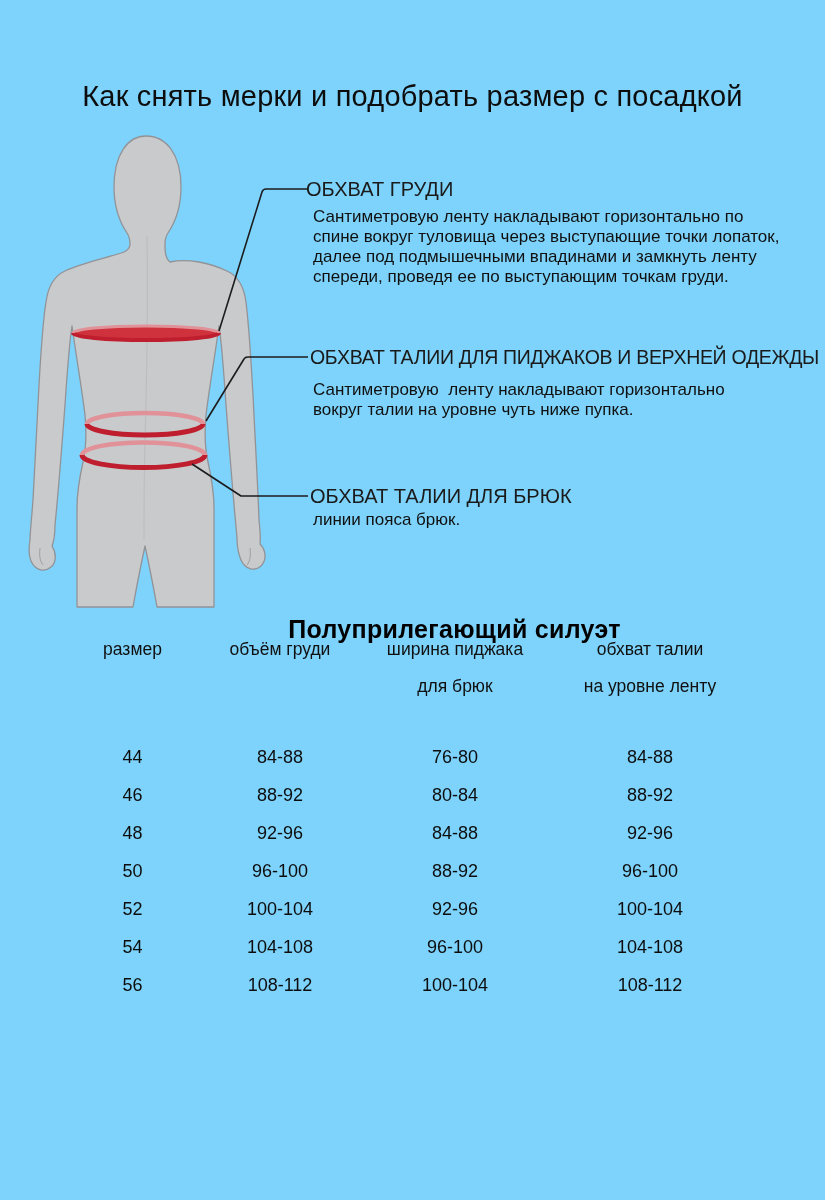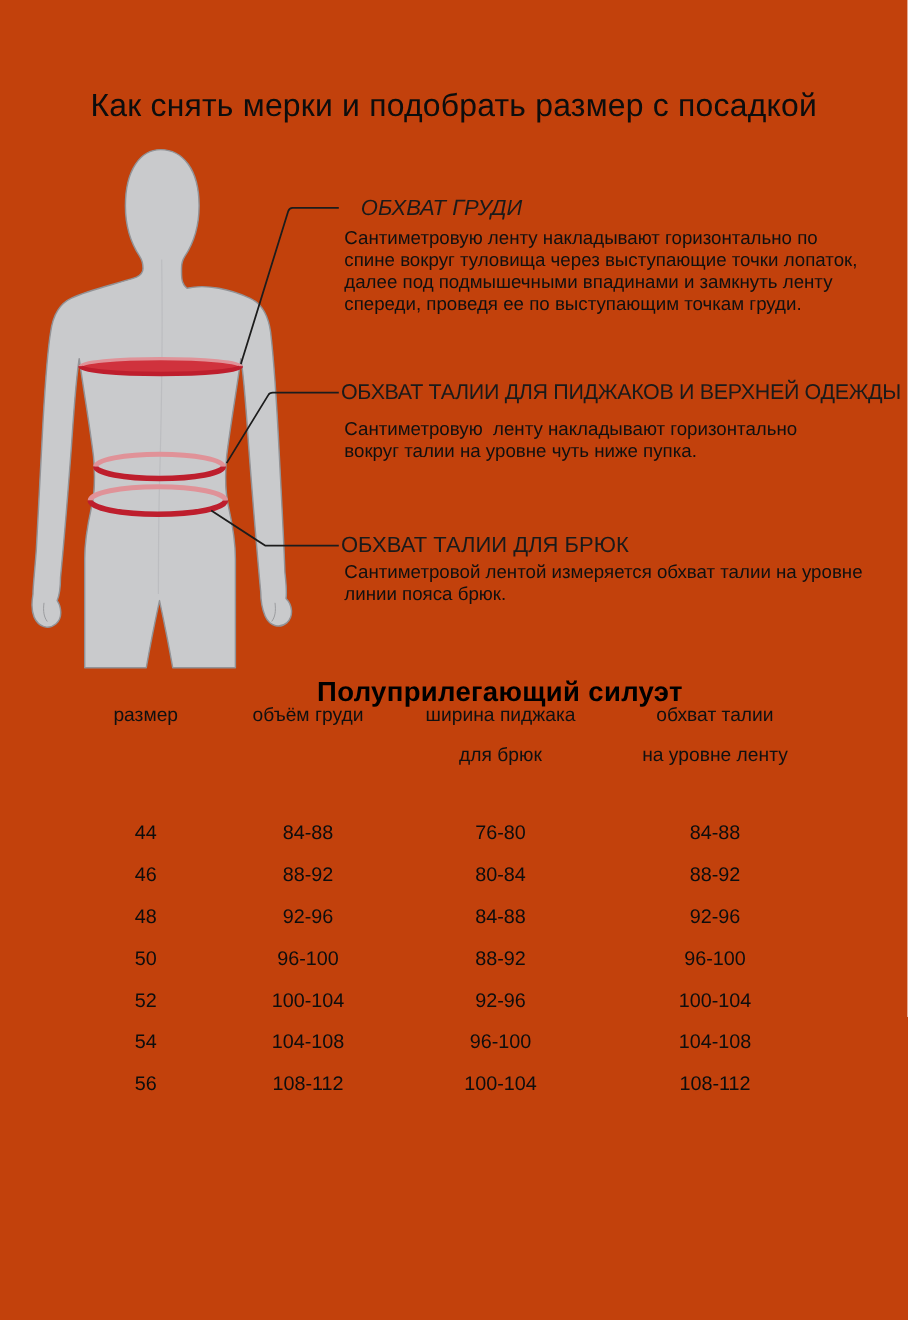--- a/index.html
+++ b/index.html
@@ -1,20 +1,20 @@
 <!DOCTYPE html>
 <html><head>
 <meta charset="utf-8">
 <style>
   html, body { margin: 0; padding: 0; background: #ffffff; }
   .page {
     position: relative;
     width: 825px;
     height: 1200px;
-    background: #c2410c;
+    background: #7dd3fc;
     font-family: "Liberation Sans", sans-serif;
     color: #101010;
     overflow: hidden;
   }
   .page-title {
     position: absolute;
     top: 80px; left: 0;
     width: 825px;
     text-align: center;
     font-size: 29px;
@@ -146,37 +146,36 @@
     <g>
       <path d="M 82 455 A 61.5 12.5 0 0 1 205 455" fill="none" stroke="#e09298" stroke-width="4.5"></path>
       <path d="M 82 455 A 61.5 12.5 0 0 0 205 455" fill="none" stroke="#be1e2d" stroke-width="5"></path>
     </g>
 
     <path fill="none" stroke="#1c1c1c" stroke-width="1.6" stroke-linejoin="round" d="M 219 331 L 262 192 Q 263 189 266 189 L 308 189"></path>
     <path fill="none" stroke="#1c1c1c" stroke-width="1.6" stroke-linejoin="round" d="M 206 421 L 244 359 Q 245 357 248 357 L 308 357"></path>
     <path fill="none" stroke="#1c1c1c" stroke-width="1.6" stroke-linejoin="round" d="M 192 464 L 241 496 L 308 496"></path>
   </svg>
 
-  <div class="callout-heading" style="left:328px; top:178px;font-style:italic;">ОБХВАТ ГРУДИ</div>
+  <div class="callout-heading" style="left:306px; top:178px;">ОБХВАТ ГРУДИ</div>
   <div class="callout-body" style="left:313px; top:207px;">
     <div>Сантиметровую ленту накладывают горизонтально по</div>
     <div>спине вокруг туловища через выступающие точки лопаток,</div>
     <div>далее под подмышечными впадинами и замкнуть ленту</div>
     <div>спереди, проведя ее по выступающим точкам груди.</div>
   </div>
 
   <div class="callout-heading narrowed" style="left:310px; top:346px;">ОБХВАТ ТАЛИИ ДЛЯ ПИДЖАКОВ И ВЕРХНЕЙ ОДЕЖДЫ</div>
   <div class="callout-body" style="left:313px; top:380px;">
     <div>Сантиметровую  ленту накладывают горизонтально</div>
     <div>вокруг талии на уровне чуть ниже пупка.</div>
   </div>
 
   <div class="callout-heading" style="left:310px; top:485px;">ОБХВАТ ТАЛИИ ДЛЯ БРЮК</div>
   <div class="callout-body" style="left:313px; top:510px;">
-    <div>Сантиметровой лентой измеряется обхват талии на уровне</div>
     <div>линии пояса брюк.</div>
   </div>
 
   <div class="table-title">Полуприлегающий силуэт</div>
 
   <div class="header-grid">
     <div class="h-cell">размер</div>
     <div class="h-cell">объём груди</div>
     <div class="h-cell">ширина пиджака</div>
     <div class="h-cell">обхват талии</div>

